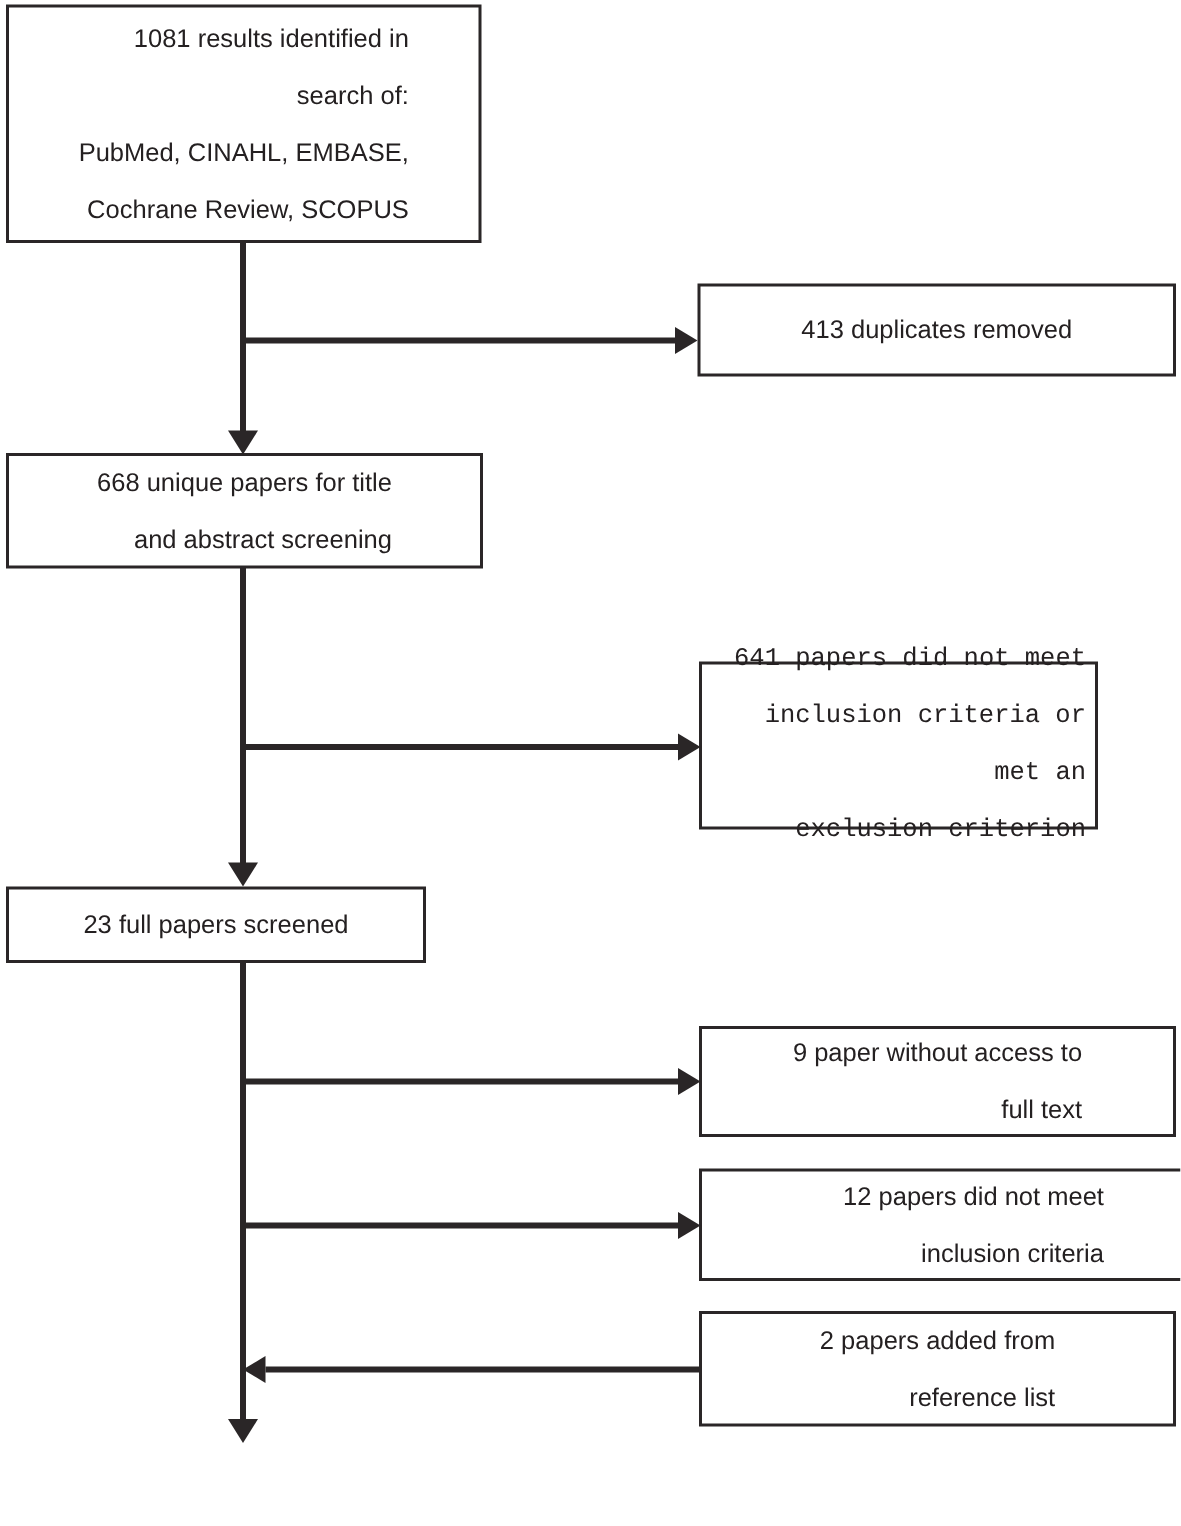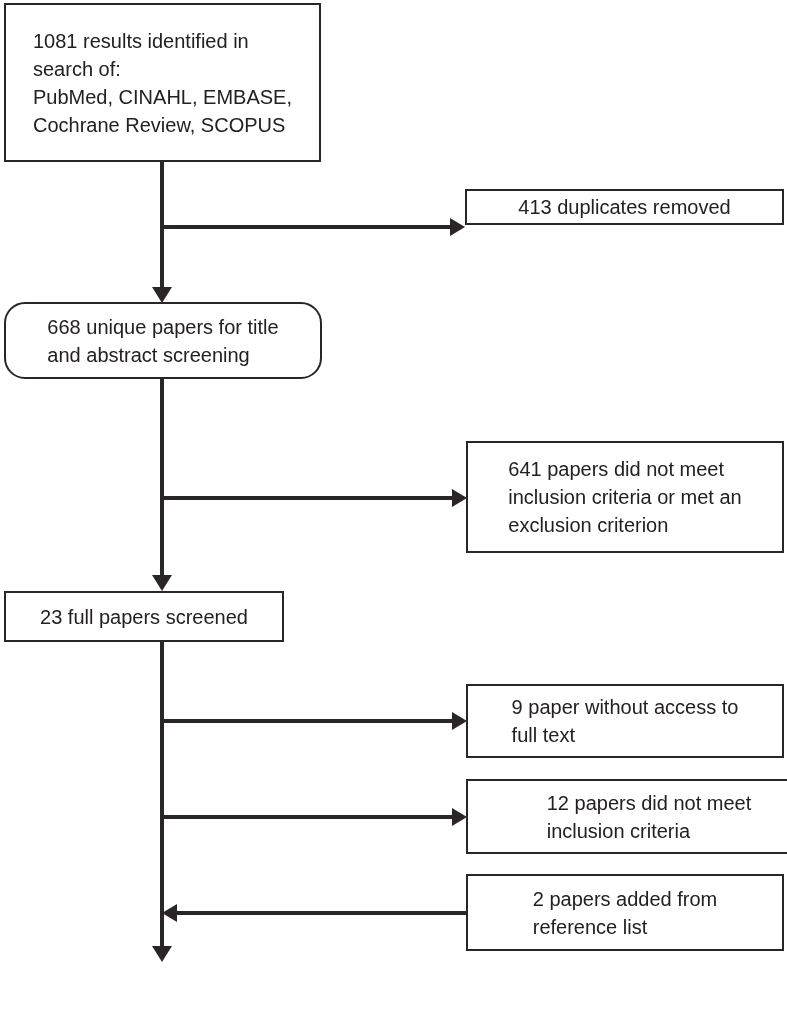--- a/index.html
+++ b/index.html
@@ -17,34 +17,34 @@
     overflow: hidden;
   }
   .node {
     position: absolute;
     box-sizing: border-box;
     border: 2px solid #2a2627;
     background: #ffffff;
     display: flex;
     align-items: center;
     justify-content: center;
-    text-align: left;
-    font-size: 20px;
-    line-height: 28px;
+    text-align: right;
+    font-size: 17px;
+    line-height: 38px;
     white-space: pre-line;
     padding: 2px 6px;
   }
   
   .n-identified   { left: 4px;   top: 3px;   width: 317px; height: 159px; }
-  .n-unique       { left: 4px;   top: 302px; width: 318px; height: 77px; border-radius: 21px;  }
+  .n-unique       { left: 4px;   top: 302px; width: 318px; height: 77px;  }
   .n-screened     { left: 4px;   top: 591px; width: 280px; height: 51px;  }
   .n-included     { left: 2px;   top: 962px; width: 319px; height: 53px;  }
   
-  .n-duplicates   { left: 465px; top: 189px; width: 319px; height: 36px;  }
-  .n-notmeet641   { left: 466px; top: 441px; width: 318px; height: 112px; }
+  .n-duplicates   { left: 465px; top: 189px; width: 319px; height: 62px;  }
+  .n-notmeet641   { left: 466px; top: 441px; width: 266px; height: 112px; font-family: Liberation Mono, monospace; }
   .n-noaccess     { left: 466px; top: 684px; width: 318px; height: 74px;  }
   .n-notmeet12    { left: 466px; top: 779px; width: 366px; height: 75px;  }
   .n-references   { left: 466px; top: 874px; width: 318px; height: 77px;  }
 
   .line {
     position: absolute;
     background: #2a2627;
   }
   .v { width: 4px; }
   .h { height: 4px; }

